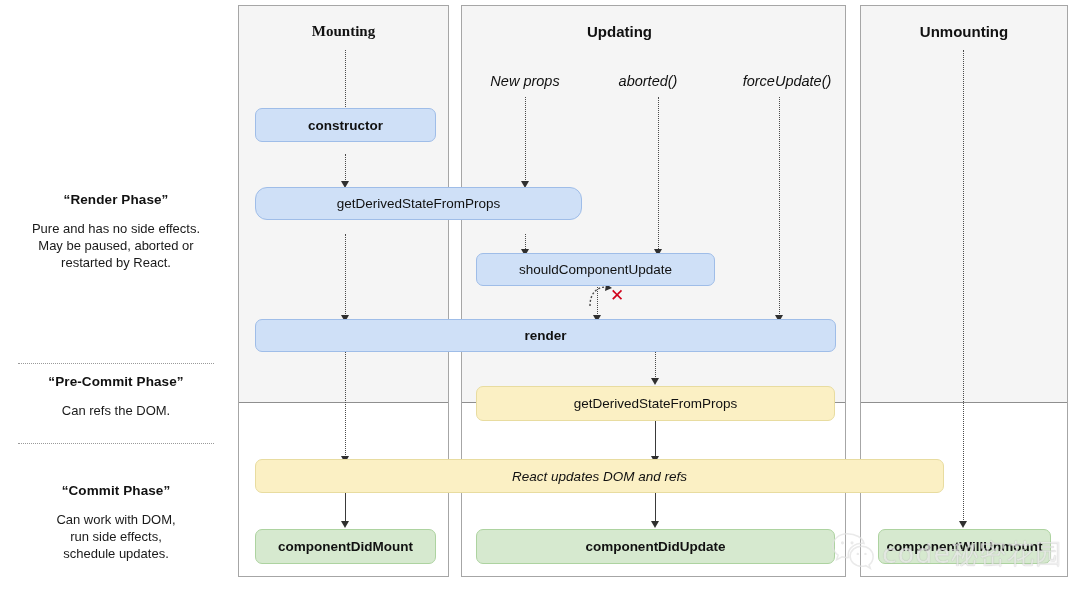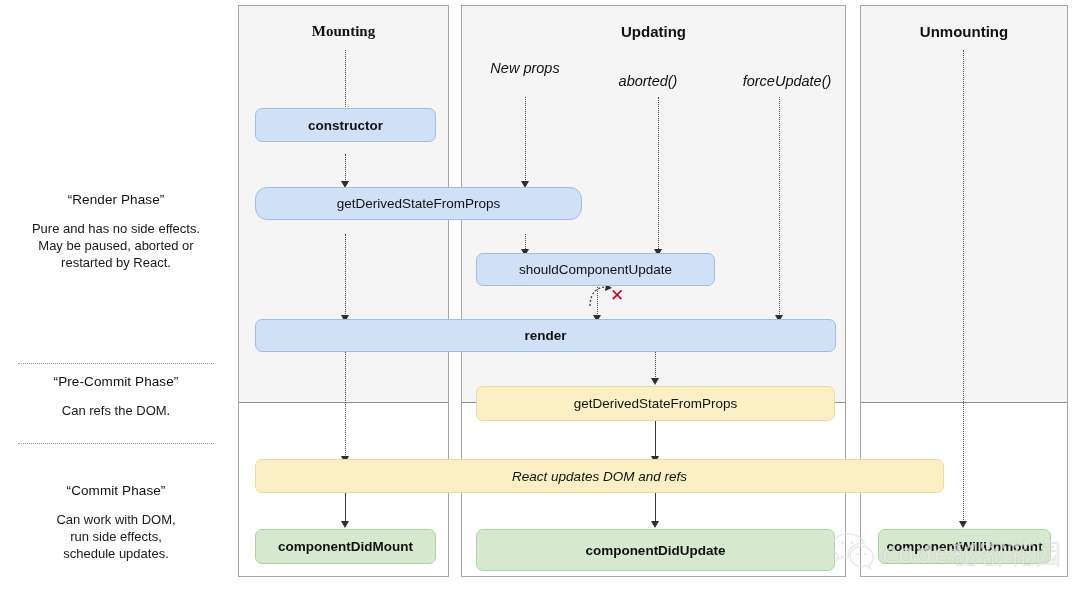--- a/index.html
+++ b/index.html
@@ -8,21 +8,21 @@
     width:1080px;height:591px;background:#ffffff;
     font-family:"Liberation Sans","DejaVu Sans",sans-serif;
     position:relative;overflow:hidden;
     -webkit-font-smoothing:antialiased;
   }
   #stage{position:absolute;left:0;top:0;width:1080px;height:591px;}
 
   
   .legend{position:absolute;left:0;top:0;width:232px;height:591px;}
   .legend-block{position:absolute;left:8px;width:216px;text-align:center;}
-  .legend-title{font-weight:normal;font-size:13.5px;color:#111;letter-spacing:.1px;}
+  .legend-title{font-weight:bold;font-size:13.5px;color:#111;letter-spacing:.1px;}
   .legend-body{font-size:13px;color:#1a1a1a;line-height:17px;margin-top:13px;}
   .legend-sep{position:absolute;left:18px;width:196px;border-top:1px dotted #9a9a9a;height:0;}
 
   
   .panel{position:absolute;box-sizing:border-box;border:1px solid #a6a6a6;}
   .panel-top{position:absolute;box-sizing:border-box;background:#f5f5f5;}
   .panel-bottom{position:absolute;box-sizing:border-box;background:#ffffff;}
   .panel-divider{position:absolute;height:0;border-top:1px solid #8f8f8f;}
   .panel-head{position:absolute;text-align:center;font-weight:bold;font-size:15px;color:#111;}
 
@@ -95,24 +95,24 @@
   <div class="panel-bottom" style="left:462px;top:402px;width:383px;height:174px;"></div>
   <div class="panel" style="left:461px;top:5px;  width:385px;height:572px;"></div>
   <div class="panel-divider" style="left:462px;top:402px;width:383px;"></div>
 
   <div class="panel-top" style="left:861px;top:6px;  width:206px;height:396px;"></div>
   <div class="panel-bottom" style="left:861px;top:402px;width:206px;height:174px;"></div>
   <div class="panel" style="left:860px;top:5px;  width:208px;height:572px;"></div>
   <div class="panel-divider" style="left:861px;top:402px;width:206px;"></div>
 
   <div class="panel-head" style="left:238px;top:23px;width:211px;font-family:Liberation Serif, serif;">Mounting</div>
-  <div class="panel-head" style="left:482px;top:23px;width:317px;padding-left:13px;">Updating</div>
+  <div class="panel-head" style="left:461px;top:23px;width:317px;">Updating</div>
   <div class="panel-head" style="left:860px;top:23px;width:208px;">Unmounting</div>
 
-  <div class="trigger" style="left:465px;top:60px;width:120px;">New props</div>
+  <div class="trigger" style="left:465px;top:73px;width:120px;">New props</div>
   <div class="trigger" style="left:588px;top:73px;width:120px;">aborted()</div>
   <div class="trigger" style="left:722px;top:73px;width:130px;">forceUpdate()</div>
 
   <div class="vline" style="left:345px;top:50px;height:63px;"></div>
   <div class="arrowhead" style="left:341px;top:112px;"></div>
   <div class="vline" style="left:345px;top:154px;height:28px;"></div>
   <div class="arrowhead" style="left:341px;top:181px;"></div>
   <div class="vline" style="left:345px;top:234px;height:82px;"></div>
   <div class="arrowhead" style="left:341px;top:315px;"></div>
   <div class="vline" style="left:345px;top:352px;height:115px;"></div>
@@ -156,21 +156,21 @@
   <div class="node blue" style="left:476px;top:253px;width:239px;height:33px;">shouldComponentUpdate</div>
 
   <div class="node blue bold" style="left:255px;top:319px;width:581px;height:33px;">render</div>
 
   <div class="node yellow" style="left:476px;top:386px;width:359px;height:35px;">getDerivedStateFromProps</div>
 
   <div class="node yellow italic" style="left:255px;top:459px;width:689px;height:34px;">React updates DOM and refs</div>
 
   <div class="node green bold" style="left:255px;top:529px;width:181px;height:35px;">componentDidMount</div>
 
-  <div class="node green bold" style="left:476px;top:529px;width:359px;height:42px;">componentDidUpdate</div>
+  <div class="node green bold" style="left:476px;top:529px;width:359px;height:35px;">componentDidUpdate</div>
 
   <div class="node green bold" style="left:878px;top:529px;width:173px;height:35px;">componentWillUnmount</div>
 
   <div class="watermark" style="left:828px;top:518px;width:252px;height:62px;">
     <svg class="wm-logo" style="left:2px;top:10px;" viewBox="0 0 48 48">
       <path d="M18 6C9.7 6 3 11.6 3 18.5c0 3.9 2.1 7.4 5.5 9.7L7 33l5.6-2.9c1.7.5 3.5.8 5.4.8.5 0 1 0 1.5-.1-.3-1-.5-2-.5-3C19 21.2 25.7 16 34 16c.5 0 1 0 1.5.1C34.2 10.3 26.8 6 18 6z" fill="none" stroke="#e2e2e2" stroke-width="1.6"></path>
       <circle cx="13" cy="15.5" r="1.6" fill="#e2e2e2"></circle>
       <circle cx="23" cy="15.5" r="1.6" fill="#e2e2e2"></circle>
       <path d="M45 29.5C45 23.7 39.6 19 33 19s-12 4.7-12 10.5c0 5.8 5.4 10.5 12 10.5 1.5 0 2.9-.2 4.2-.7L42 42l-1.2-3.6c2.6-1.9 4.2-4.7 4.2-8.9z" fill="none" stroke="#e2e2e2" stroke-width="1.6"></path>
       <circle cx="29" cy="27" r="1.3" fill="#e2e2e2"></circle>

